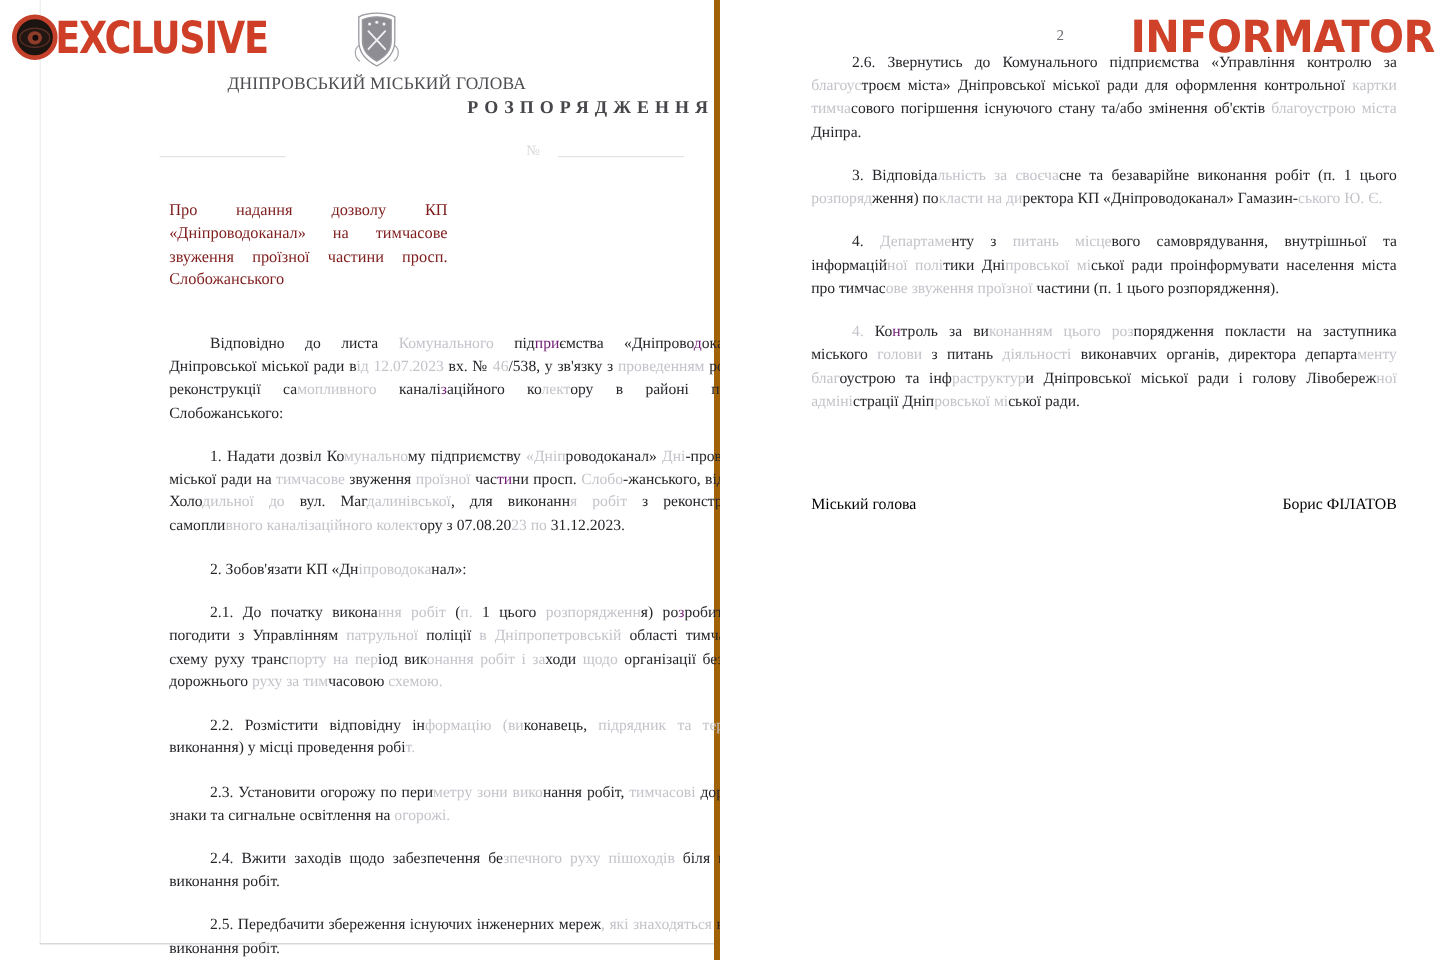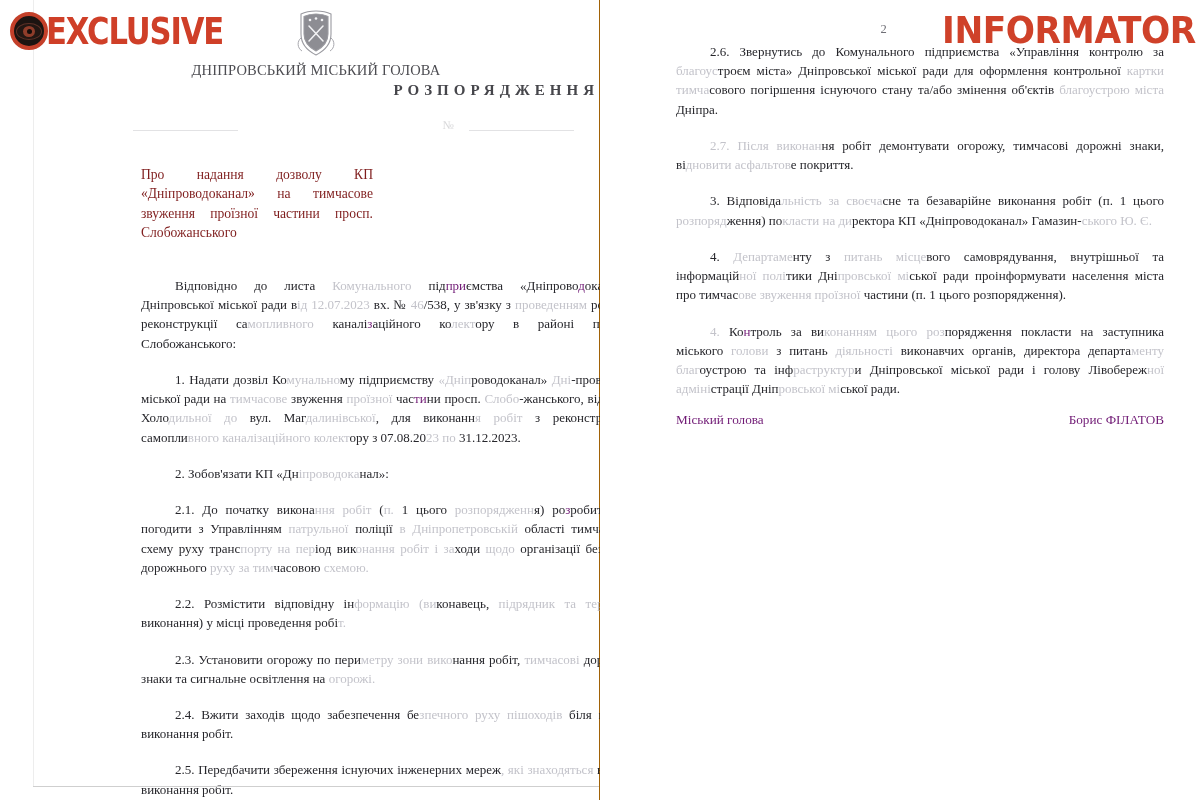--- a/index.html
+++ b/index.html
@@ -19,21 +19,21 @@
     background: #ffffff;
   }
 
   
   .sheet {
     position: absolute;
     top: 0;
     background: #ffffff;
     height: 800px;
   }
-  .sheet-left  { left: 33px;  width: 567px; border-right: 1px solid #a16207; }
+  .sheet-left  { left: 33px;  width: 567px; border-right: 5px solid #a16207; }
   .sheet-right { left: 600px; width: 567px; }
 
   .sheet-left::after {
     content: "";
     position: absolute;
     left: 0; right: 0; bottom: 13px;
     border-bottom: 1px solid #cfcfcf;
   }
   .sheet-left::before {
     content: "";
@@ -199,21 +199,21 @@
   .f2 { color: #c3c3ca; }
 
   
   .signature {
     position: absolute;
     top: 412px; left: 76px;
     width: 488px;
     display: flex;
     justify-content: space-between;
     font-size: 13.2px;
-    color: #701a75;
+    color: #000000;
     gap: 18px;
   }
 </style>
 </head>
 <body>
 
 <div id="page">
 
   <div class="sheet sheet-left">
 
@@ -259,21 +259,20 @@
         <p class="para"><span>2.3. Установити огорожу по пери</span><span class="f2">метру зони вико</span><span>нання робіт, </span><span class="f2">тимчасові</span><span> дорожні знаки та сигнальне освітлення на </span><span class="f2">огорожі.</span></p>
         <p class="para"><span>2.4. Вжити заходів щодо забезпечення бе</span><span class="f2">зпечного руху пішоходів</span><span> біля місця виконання робіт.</span></p>
         <p class="para"><span>2.5. Передбачити збереження існуючих інженерних мереж</span><span class="f2">, які знаходяться</span><span> в зоні виконання робіт.</span></p>
       </div>
   </div>
 
   <div class="sheet sheet-right">
     <div class="page-num">2</div>
     <div class="body-right">
         <p class="para"><span>2.6. Звернутись до Комунального підприємства «Управління контролю за </span><span class="f2">благоус</span><span>троєм міста» Дніпровської міської ради для оформлення контрольної </span><span class="f2">картки тимча</span><span>сового погіршення існуючого стану та/або змінення об'єктів </span><span class="f2">благоустрою міста</span><span> Дніпра.</span></p>
-        <p class="para"><span class="f2">2.7. Після</span><span> </span><span class="f2">виконан</span><span>ня робіт демонтувати огорожу, тимчасові дорожні знаки, ві</span><span class="f2">дновити асфальтов</span><span>е покриття.</span></p>
         <p class="para"><span>3. Відповіда</span><span class="f2">льність за своєча</span><span>сне та безаварійне виконання робіт (п. 1 цього </span><span class="f2">розпоряд</span><span>ження) по</span><span class="f2">класти на ди</span><span>ректора КП «Дніпроводоканал» Гамазин-</span><span class="f2">ського Ю. Є.</span></p>
         <p class="para"><span>4. </span><span class="f2">Департаме</span><span>нту з </span><span class="f2">питань місце</span><span>вого самоврядування, внутрішньої та інформацій</span><span class="f2">ної полі</span><span>тики Дні</span><span class="f2">провської мі</span><span>ської ради проінформувати населення міста про тимчас</span><span class="f2">ове звуження проїзної </span><span>частини (п. 1 цього розпорядження).</span></p>
         <p class="para"><span class="f2">4. </span><span>Ко</span><span class="f1">н</span><span>троль за ви</span><span class="f2">конанням</span><span> </span><span class="f2">цього роз</span><span>порядження покласти на заступника міського</span><span class="f2"> голови</span><span> з питань </span><span class="f2">діяльності</span><span> виконавчих органів, директора департа</span><span class="f2">менту благ</span><span>оустрою та інф</span><span class="f2">раструктур</span><span>и Дніпровської міської ради і голову Лівобереж</span><span class="f2">ної адміні</span><span>страції Дніп</span><span class="f2">ровської мі</span><span>ської ради.</span></p>
       </div>
 
     <div class="signature">
       <span>Міський голова</span>
       <span>Борис ФІЛАТОВ</span>
     </div>
   </div>

